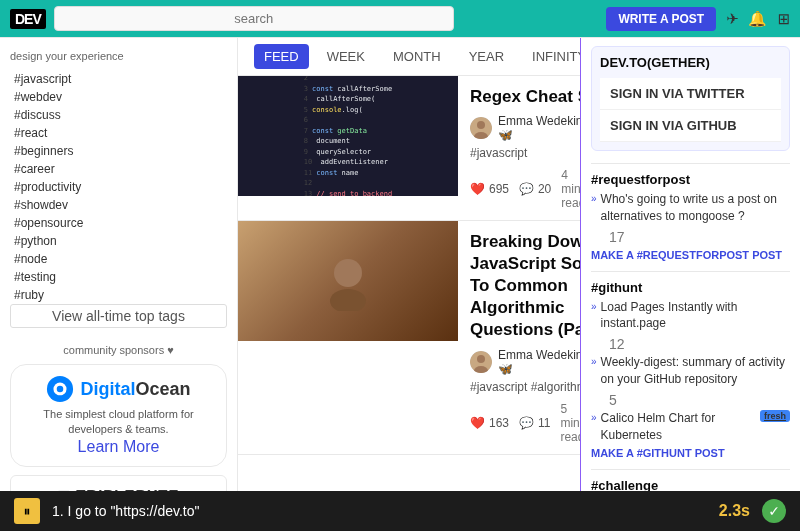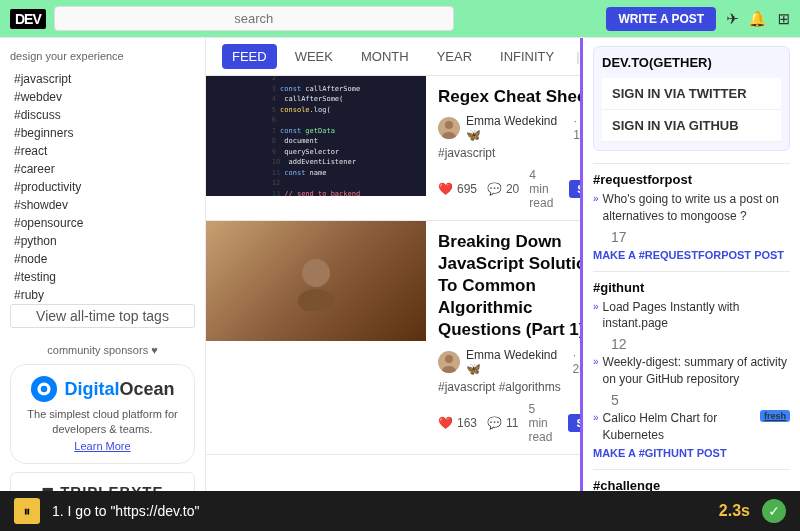--- a/index.html
+++ b/index.html
@@ -1,20 +1,20 @@
 <!DOCTYPE html>
 <html><head>
   <meta charset="utf-8">
   <style>
     * { margin: 0; padding: 0; box-sizing: border-box; }
     body { font-family: -apple-system, BlinkMacSystemFont, 'Segoe UI', sans-serif; font-size: 13px; background: #fff; width: 800px; height: 531px; overflow: hidden; }
 
     
     #topbar {
-      display: flex; align-items: center; background: #86efac; border-bottom: 1px solid #e8e8e8;
+      display: flex; align-items: center; background: #14b8a6; border-bottom: 1px solid #e8e8e8;
       height: 38px; padding: 0 10px; gap: 8px;
     }
     #logo-box {
       background: #000; color: #fff; font-weight: 900; font-size: 14px;
       padding: 2px 5px; letter-spacing: -1px; border-radius: 2px; flex-shrink: 0;
     }
     #search-bar {
       flex: 1; max-width: 400px; border: 1px solid #ddd; border-radius: 4px;
       padding: 4px 10px; font-size: 13px; color: #666; background: #f9f9f9;
       text-align: center;
@@ -24,38 +24,38 @@
       background: #3b49df; color: #fff; border: none; border-radius: 4px;
       padding: 5px 12px; font-size: 12px; font-weight: 600; cursor: pointer;
     }
     .top-icon { font-size: 15px; cursor: pointer; color: #333; }
 
     
     #main { display: flex; height: calc(531px - 38px - 40px); }
 
     
     #left-sidebar {
-      width: 206px; padding: 12px 10px; border-right: 1px solid #e8e8e8;
+      width: 238px; padding: 12px 10px; border-right: 1px solid #e8e8e8;
       overflow-y: auto; flex-shrink: 0;
     }
     #sidebar-title { font-size: 11px; color: #666; margin-bottom: 8px; }
     .tag-link { display: block; color: #333; font-size: 12px; padding: 2px 4px; cursor: pointer; text-decoration: none; }
     #view-all-tags {
       display: block; font-size: 14px; color: #555; padding: 3px 4px;
       border: 1px solid #ddd; border-radius: 3px; cursor: pointer; text-align: center;
     }
     #community-sponsors { margin-top: 16px; }
     #sponsors-title { font-size: 11px; color: #666; margin-bottom: 8px; text-align: center; }
     .sponsor-card { border: 1px solid #e8e8e8; border-radius: 16px; padding: 10px; margin-bottom: 8px; text-align: center; }
     .sponsor-name { font-size: 18px; font-weight: 700; color: #0080ff; }
     .sponsor-name span { color: #333; }
     .sponsor-logo { display: flex; align-items: center; justify-content: center; gap: 6px; margin-bottom: 4px; }
     .sponsor-logo-icon { width: 28px; height: 28px; }
     .sponsor-desc { font-size: 11px; color: #555; line-height: 1.4; }
-    .sponsor-link { font-size: 11px; color: #3b49df; cursor: pointer; text-decoration: underline; }
+    .sponsor-link { font-size: 16px; color: #3b49df; cursor: pointer; }
     .triplebyte-card { border: 1px solid #e8e8e8; border-radius: 6px; padding: 10px; text-align: center; }
     .triplebyte-name { font-size: 15px; font-weight: 700; color: #333; letter-spacing: 1px; }
 
     
     #center { flex: 1; overflow-y: auto; padding: 0; }
 
     
     #feed-tabs {
       display: flex; align-items: center; padding: 6px 16px; border-bottom: 1px solid #e8e8e8;
       gap: 8px;
@@ -90,21 +90,21 @@
     .post-meta-row { display: flex; align-items: center; gap: 10px; margin-top: 8px; }
     .meta-item { display: flex; align-items: center; gap: 4px; font-size: 12px; color: #555; }
     .read-time { margin-left: auto; font-size: 12px; color: #777; }
     .save-btn {
       background: #3b49df; color: #fff; border: none; border-radius: 3px;
       padding: 3px 8px; font-size: 11px; font-weight: 700; cursor: pointer; margin-left: 6px;
     }
     .heart-icon { color: #f00; }
 
     
-    #right-sidebar { width: 220px; padding: 8px 10px; flex-shrink: 0; border-left: 3px solid #8b5cf6; overflow-y: auto; }
+    #right-sidebar { width: 220px; padding: 8px 10px; flex-shrink: 0; border-left: 1px solid #8b5cf6; overflow-y: auto; }
     .right-section { margin-bottom: 12px; }
     .right-section-title { font-size: 13px; font-weight: 700; color: #090909; margin-bottom: 8px; }
     .sign-in-btn {
       display: block; width: 100%; padding: 8px 10px; font-size: 13px; font-weight: 600;
       background: #fff; border: none; cursor: pointer; color: #333;
       text-align: left; border-bottom: 1px solid #f0f0f0;
     }
     .dev-together-box { background: #f5f6ff; border-radius: 6px; padding: 8px; border: 1px solid #e0e2ff; }
     .hashtag-section { margin-bottom: 10px; }
     .hashtag-title { font-size: 13px; font-weight: 700; color: #090909; margin-bottom: 4px; }
@@ -154,22 +154,22 @@
 
 <div id="main">
 
   <div id="left-sidebar">
     <div id="sidebar-title">design your experience</div>
     <div id="tag-list">
 
     <a class="tag-link">#javascript</a>
         <a class="tag-link">#webdev</a>
         <a class="tag-link">#discuss</a>
+        <a class="tag-link">#react</a>
         <a class="tag-link">#beginners</a>
-        <a class="tag-link">#react</a>
         <a class="tag-link">#career</a>
         <a class="tag-link">#productivity</a>
         <a class="tag-link">#showdev</a>
         <a class="tag-link">#opensource</a>
         <a class="tag-link">#python</a>
         <a class="tag-link">#node</a>
         <a class="tag-link">#testing</a>
         <a class="tag-link">#ruby</a>
       </div>
     <a id="view-all-tags">View all-time top tags</a>

